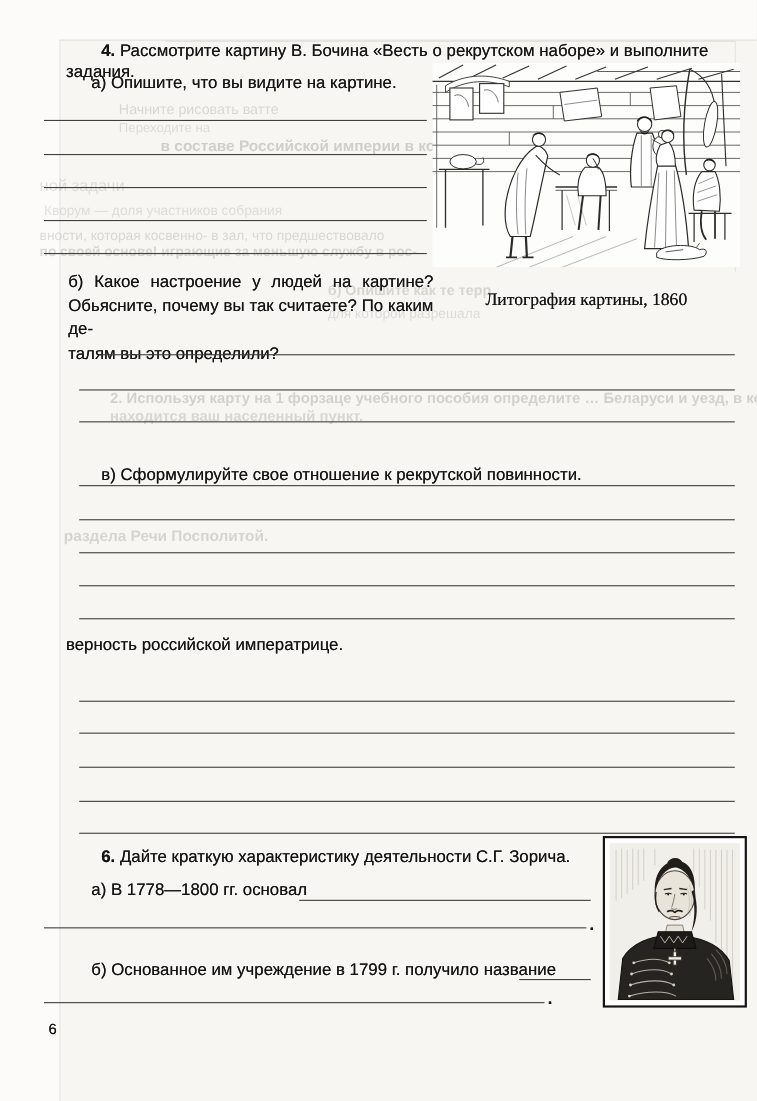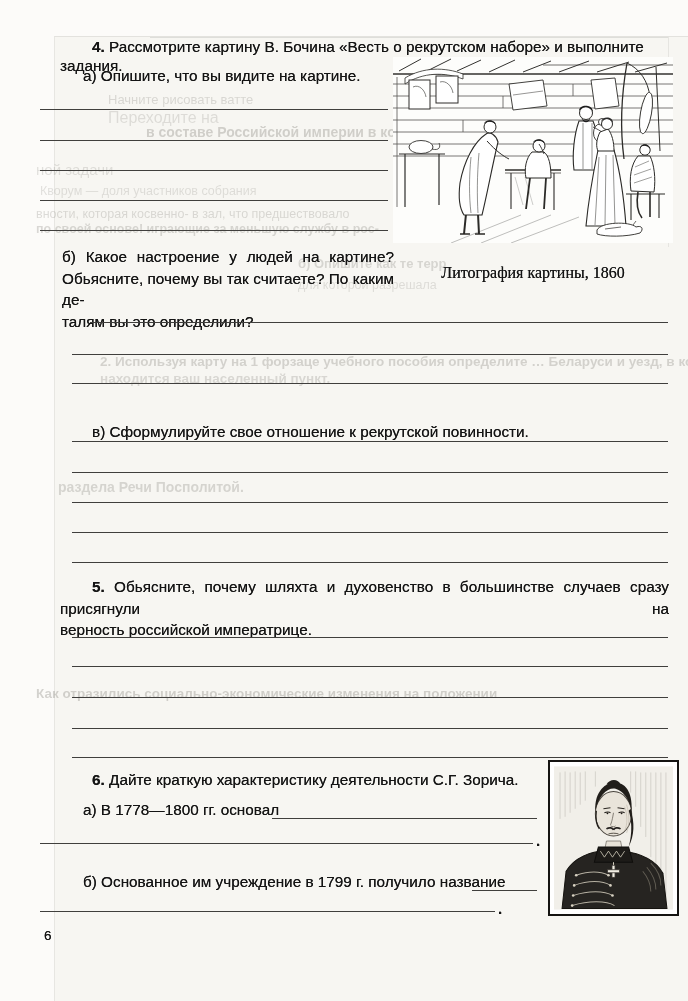--- a/index.html
+++ b/index.html
@@ -25,32 +25,31 @@
 </head>
 <body>
 
 <div class="page">
   <div class="tint"></div>
 
   <div class="artifact" style="left:150px;top:37px;width:518px;border-top:1px solid #dededa;"></div>
   <div class="artifact" style="left:668px;top:37px;height:210px;border-left:1px solid #e6e5e1;"></div>
 
   <span class="bleed" style="left:108px;top:92px;font-size:13px;opacity:.24;">Начните рисовать ватте</span>
-  <span class="bleed" style="left:108px;top:109px;font-size:16px;opacity:.2;">Переходите на</span>
+  <span class="bleed" style="left:108px;top:109px;font-size:12px;opacity:.2;">Переходите на</span>
   <span class="bleed bold" style="left:146px;top:124px;font-size:14px;opacity:.3;">в составе Российской империи в конце</span>
   <span class="bleed" style="left:36px;top:161px;font-size:15px;opacity:.2;">ной задачи</span>
   <span class="bleed" style="left:36px;top:207px;font-size:12.5px;opacity:.24;">вности, которая косвенно- в зал, что предшествовало</span>
   <span class="bleed" style="left:40px;top:184px;font-size:12.5px;opacity:.2;">Кворум — доля участников собрания</span>
   <span class="bleed bold" style="left:36px;top:222px;font-size:12.5px;opacity:.26;">по своей основе! играющие за меньшую службу в рос-</span>
   <span class="bleed bold" style="left:298px;top:256px;font-size:13px;opacity:.25;">б) Опишите как те терр</span>
   <span class="bleed" style="left:298px;top:278px;font-size:12.5px;opacity:.2;">для которой разрешала</span>
   <span class="bleed bold" style="left:100px;top:354px;font-size:13.5px;opacity:.28;">2. Используя карту на 1 форзаце учебного пособия определите … Беларуси и уезд, в кото</span>
   <span class="bleed bold" style="left:100px;top:371px;font-size:13.5px;opacity:.24;">находится ваш населенный пункт.</span>
   <span class="bleed bold" style="left:58px;top:479px;font-size:14px;opacity:.26;">раздела Речи Посполитой.</span>
-  <span class="bleed bold" style="left:36px;top:686px;font-size:13.5px;opacity:.3;">Как отразились социально-экономические изменения на положении</span>
 
   <div class="abs task-head ink" style="left:60px;top:37px;width:614px;">
     <b style="margin-left:32px;">4.</b>
     <span>Рассмотрите картину В. Бочина «Весть о рекрутском наборе» и выполните задания.</span>
   </div>
 
   <div class="abs task-head ink" style="left:83px;top:66px;">а) Опишите, что вы видите на картине.</div>
 
   <div class="abs" style="left:393px;top:57px;width:280px;height:186px;">
     <svg width="280" height="186" viewBox="0 0 280 186" xmlns="http://www.w3.org/2000/svg">
@@ -170,21 +169,20 @@
 
   <div class="abs task-head ink" style="left:92px;top:401px;margin-top:21px;">в) Сформулируйте свое отношение к рекрутской повинности.</div>
 
   <div class="wline" style="left:72px;top:441px;width:596px;"></div>
   <div class="wline" style="left:72px;top:472px;width:596px;"></div>
   <div class="wline" style="left:72px;top:502px;width:596px;"></div>
   <div class="wline" style="left:72px;top:532px;width:596px;"></div>
   <div class="wline" style="left:72px;top:562px;width:596px;"></div>
 
   <div class="abs para ink" style="left:60px;top:576px;width:609px;">
-    <div class="jl"><b style="margin-left:32px;">5.</b> <span>Обьясните, почему шляхта и духовенство в большинстве случаев сразу присягнули на</span></div>
     <div>верность российской императрице.</div>
   </div>
 
   <div class="wline" style="left:72px;top:637px;width:596px;"></div>
   <div class="wline" style="left:72px;top:666px;width:596px;"></div>
   <div class="wline" style="left:72px;top:697px;width:596px;"></div>
   <div class="wline" style="left:72px;top:728px;width:596px;"></div>
   <div class="wline" style="left:72px;top:757px;width:596px;"></div>
 
   <div class="abs task-head ink" style="left:60px;top:770px;width:480px;">

